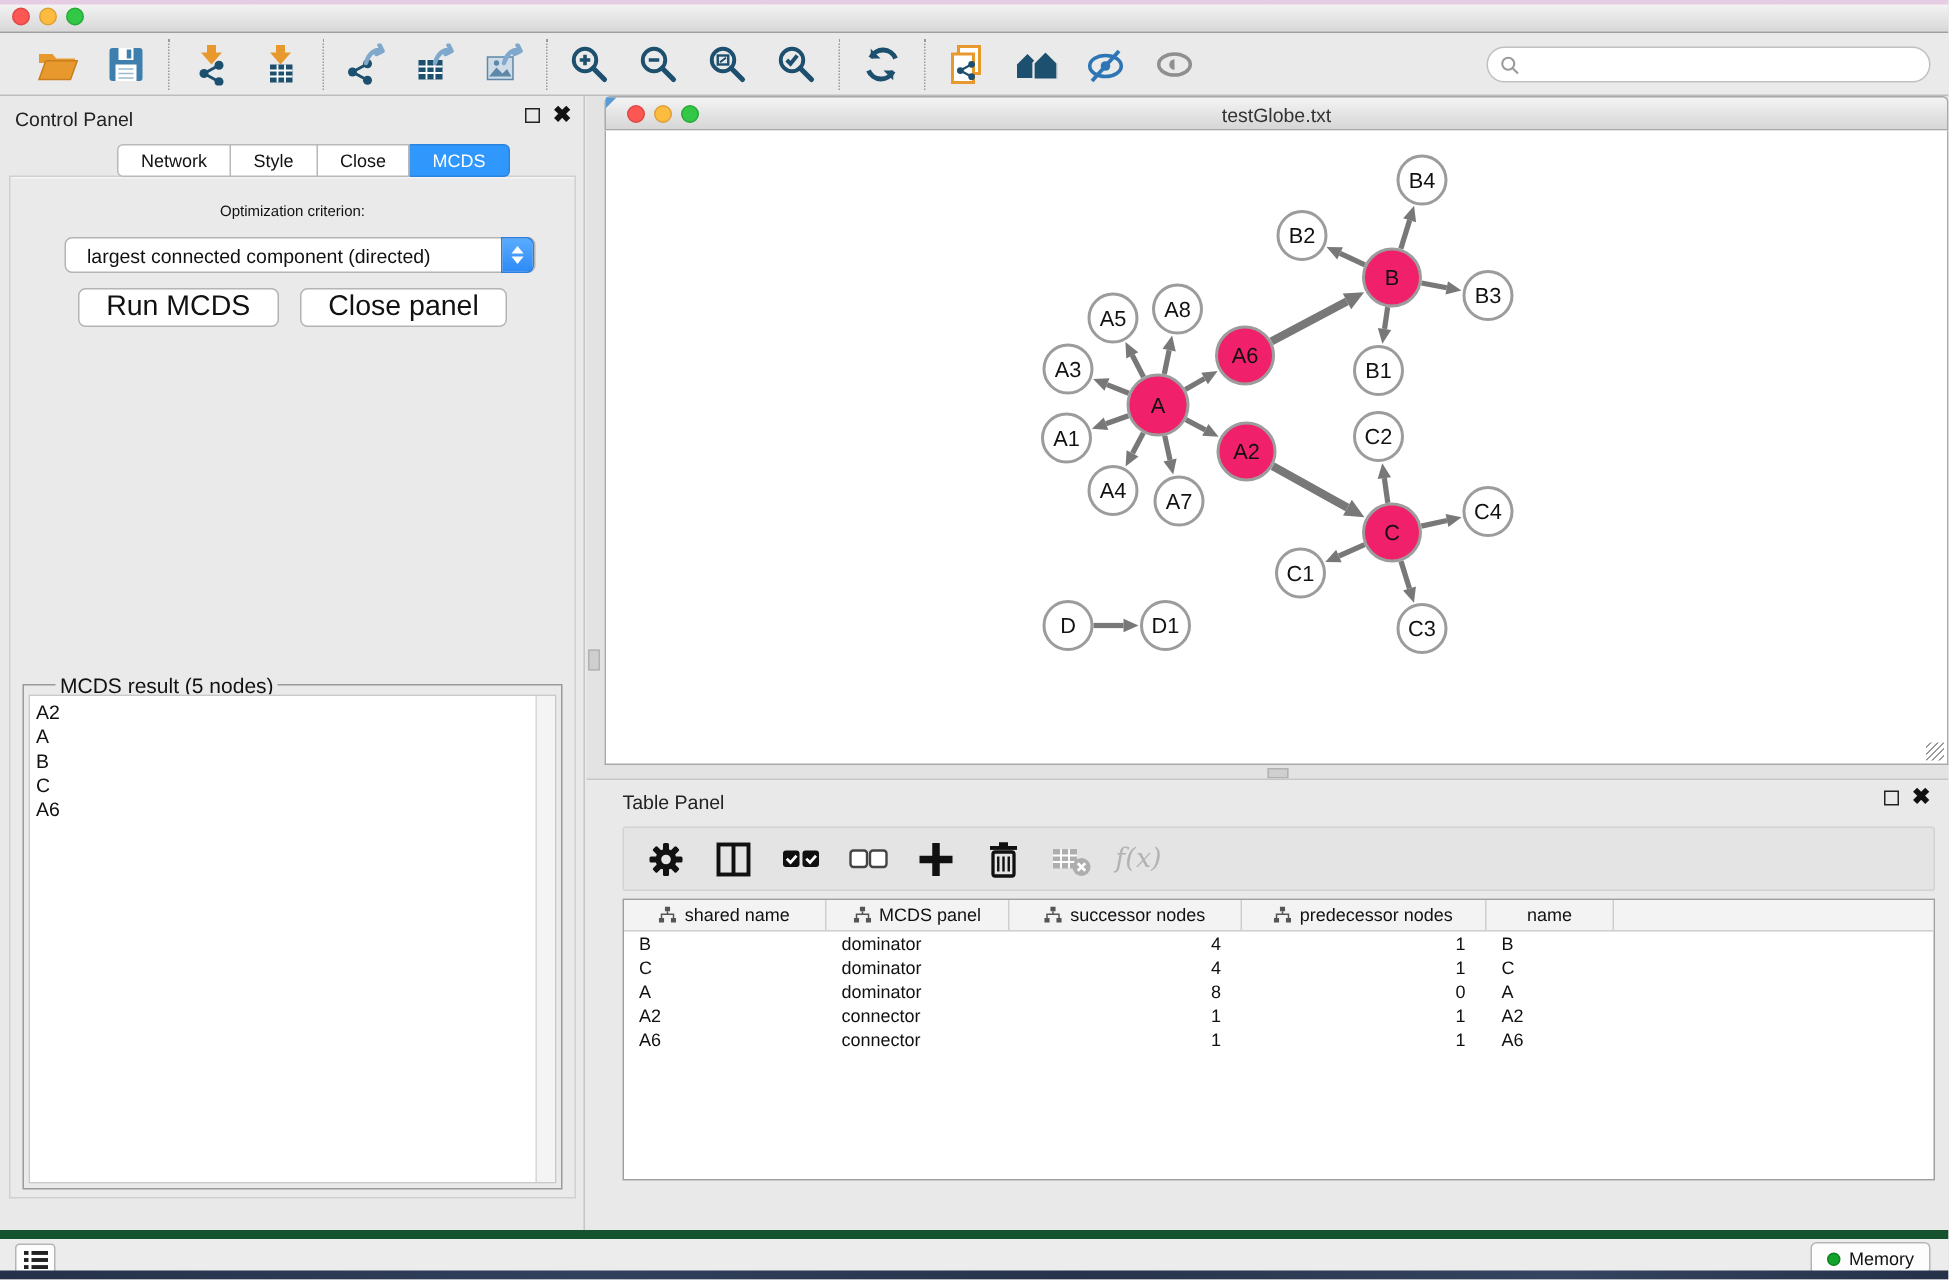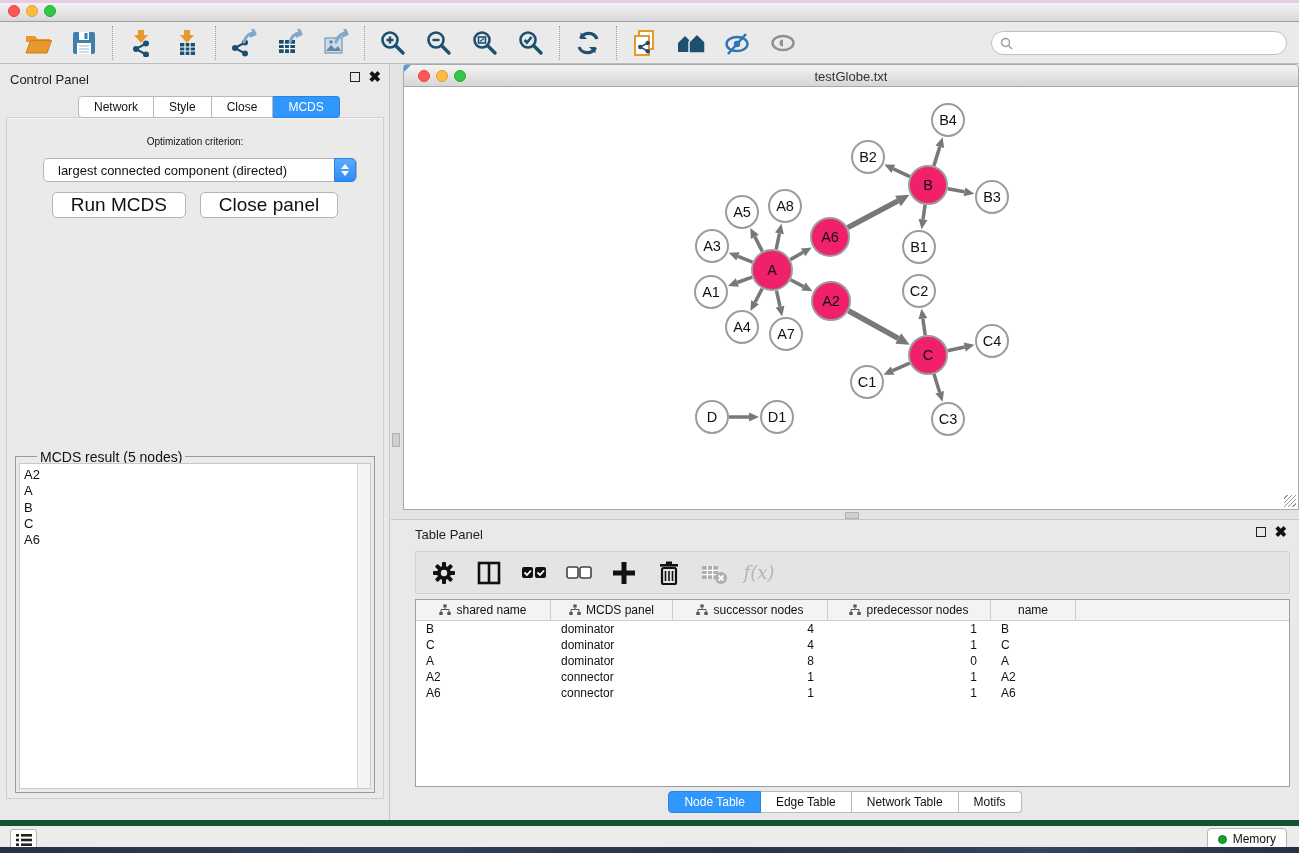--- a/index.html
+++ b/index.html
@@ -608,26 +608,20 @@
         </div>
         <div class="trow">
           <div class="td" style="width: 135px;">A6</div>
           <div class="td" style="width: 122px;">connector</div>
           <div class="td num" style="width: 155px;">1</div>
           <div class="td num" style="width: 163px;">1</div>
           <div class="td" style="width: 85px;">A6</div>
         </div>
       </div>
   </div>
-  <div class="tp-tabs" id="tp-tabs">
-      <span class="tabseg active">Node Table</span>
-      <span class="tabseg">Edge Table</span>
-      <span class="tabseg">Network Table</span>
-      <span class="tabseg">Motifs</span>
-    </div>
 </div>
 
 <div class="statusbar">
   <div class="list-btn">
     <svg width="16" height="14" viewBox="0 0 16 14">
       <rect x="0" y="1" width="3" height="2.6" fill="#222"></rect>
         <rect x="5" y="1" width="11" height="2.6" fill="#222"></rect>
       <rect x="0" y="5.7" width="3" height="2.6" fill="#222"></rect>
         <rect x="5" y="5.7" width="11" height="2.6" fill="#222"></rect>
       <rect x="0" y="10.4" width="3" height="2.6" fill="#222"></rect>

